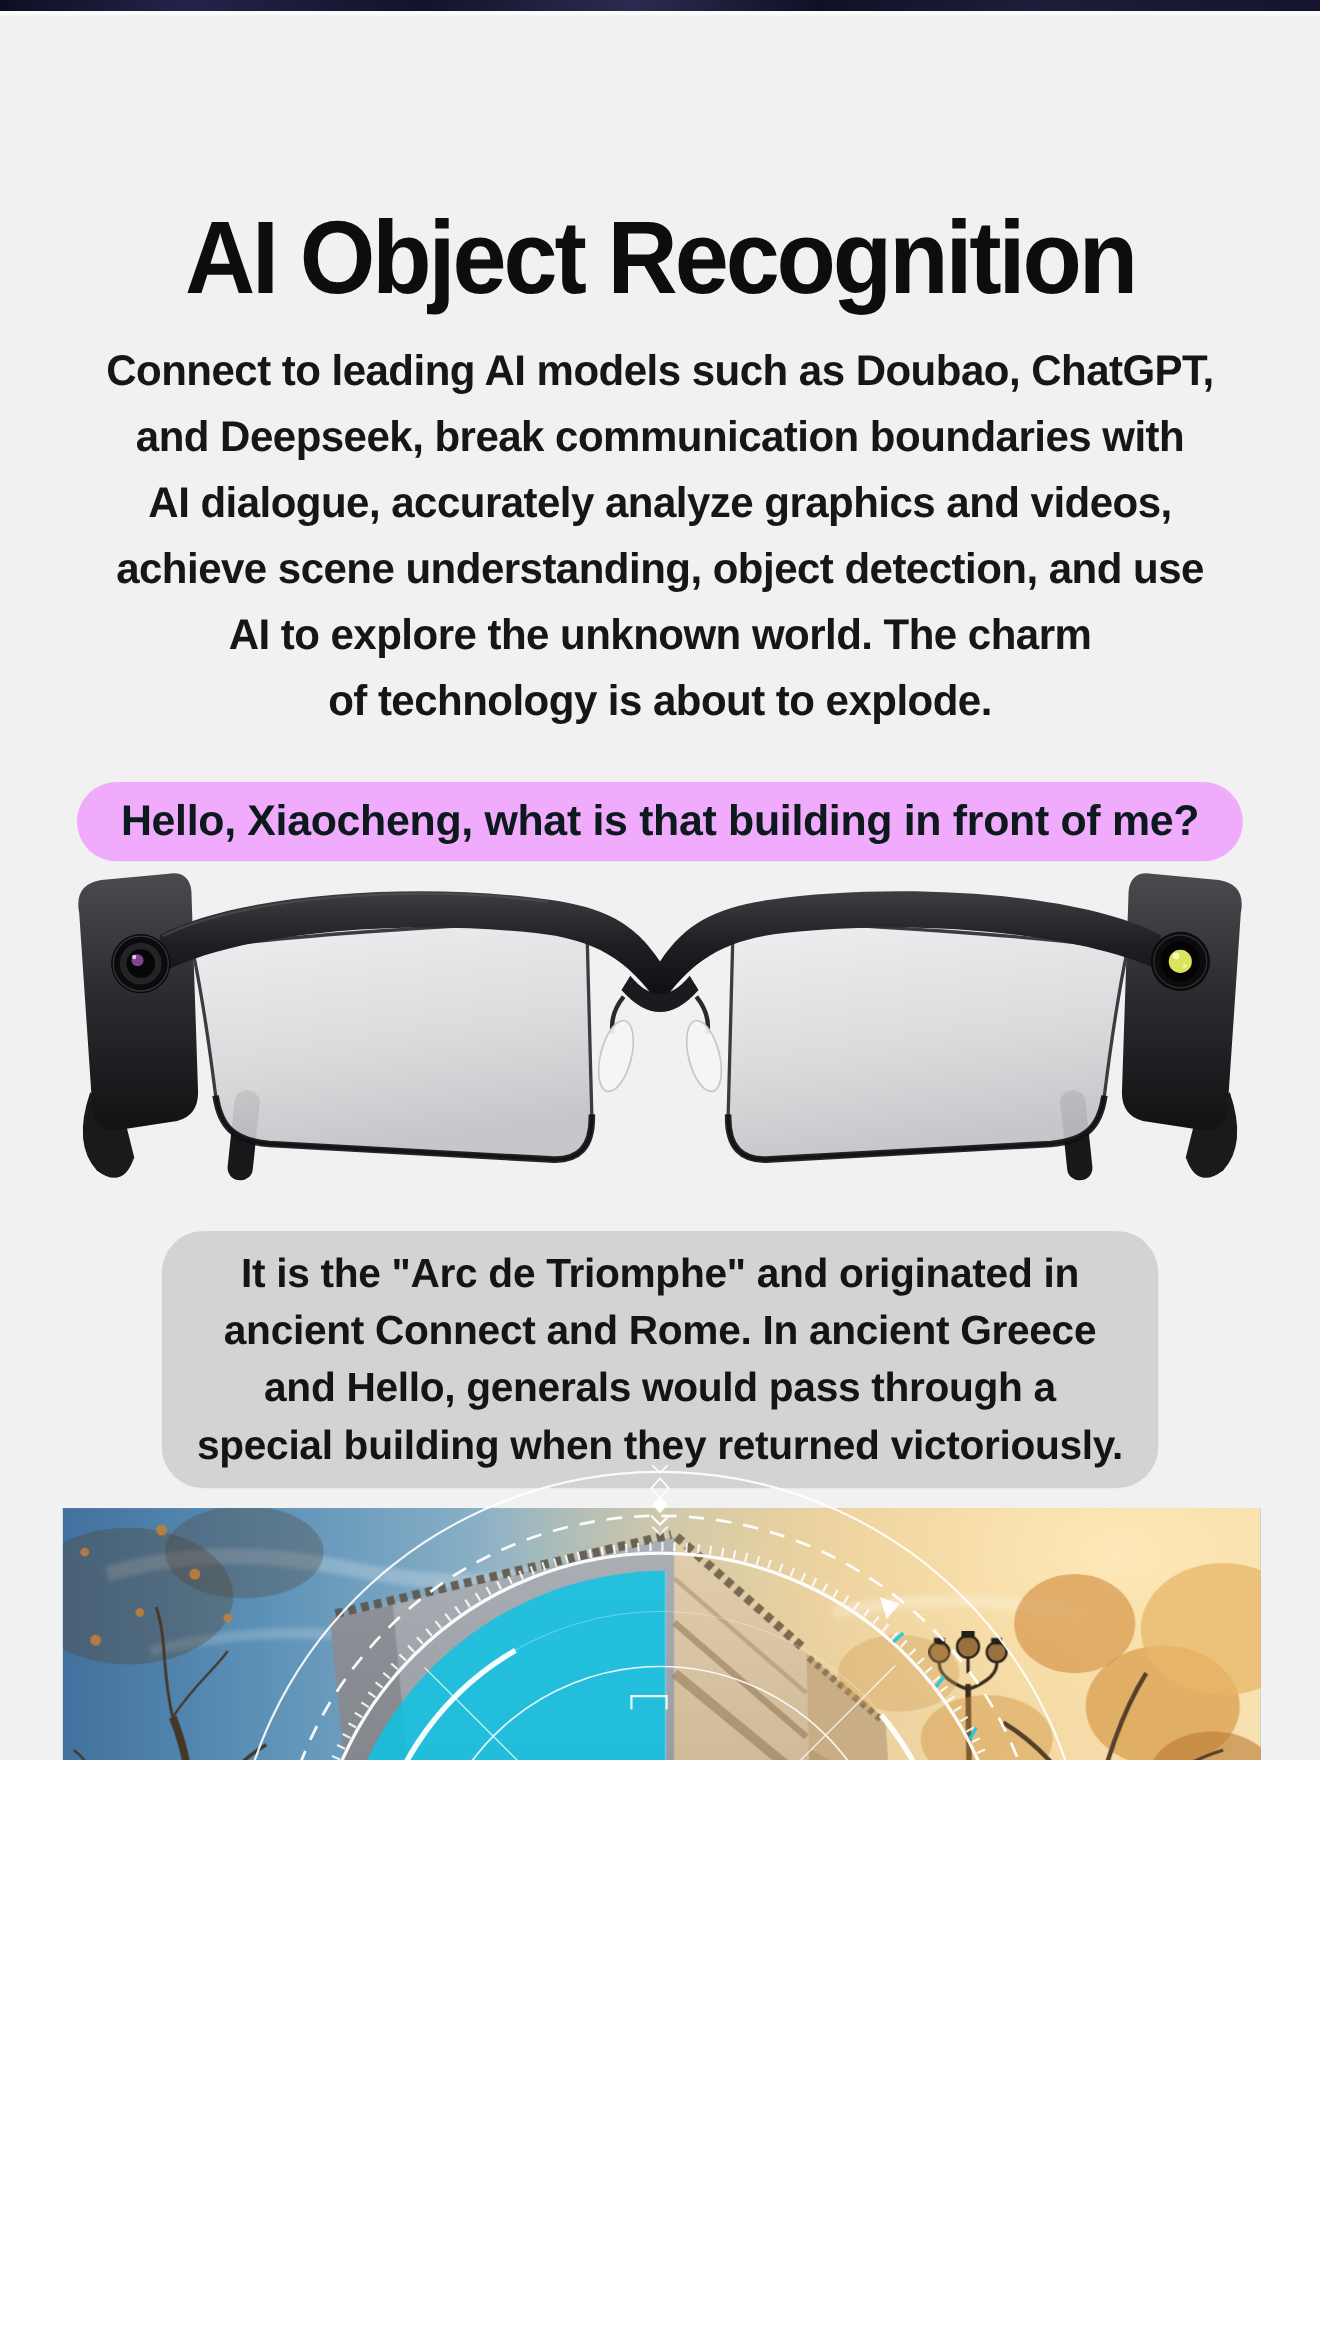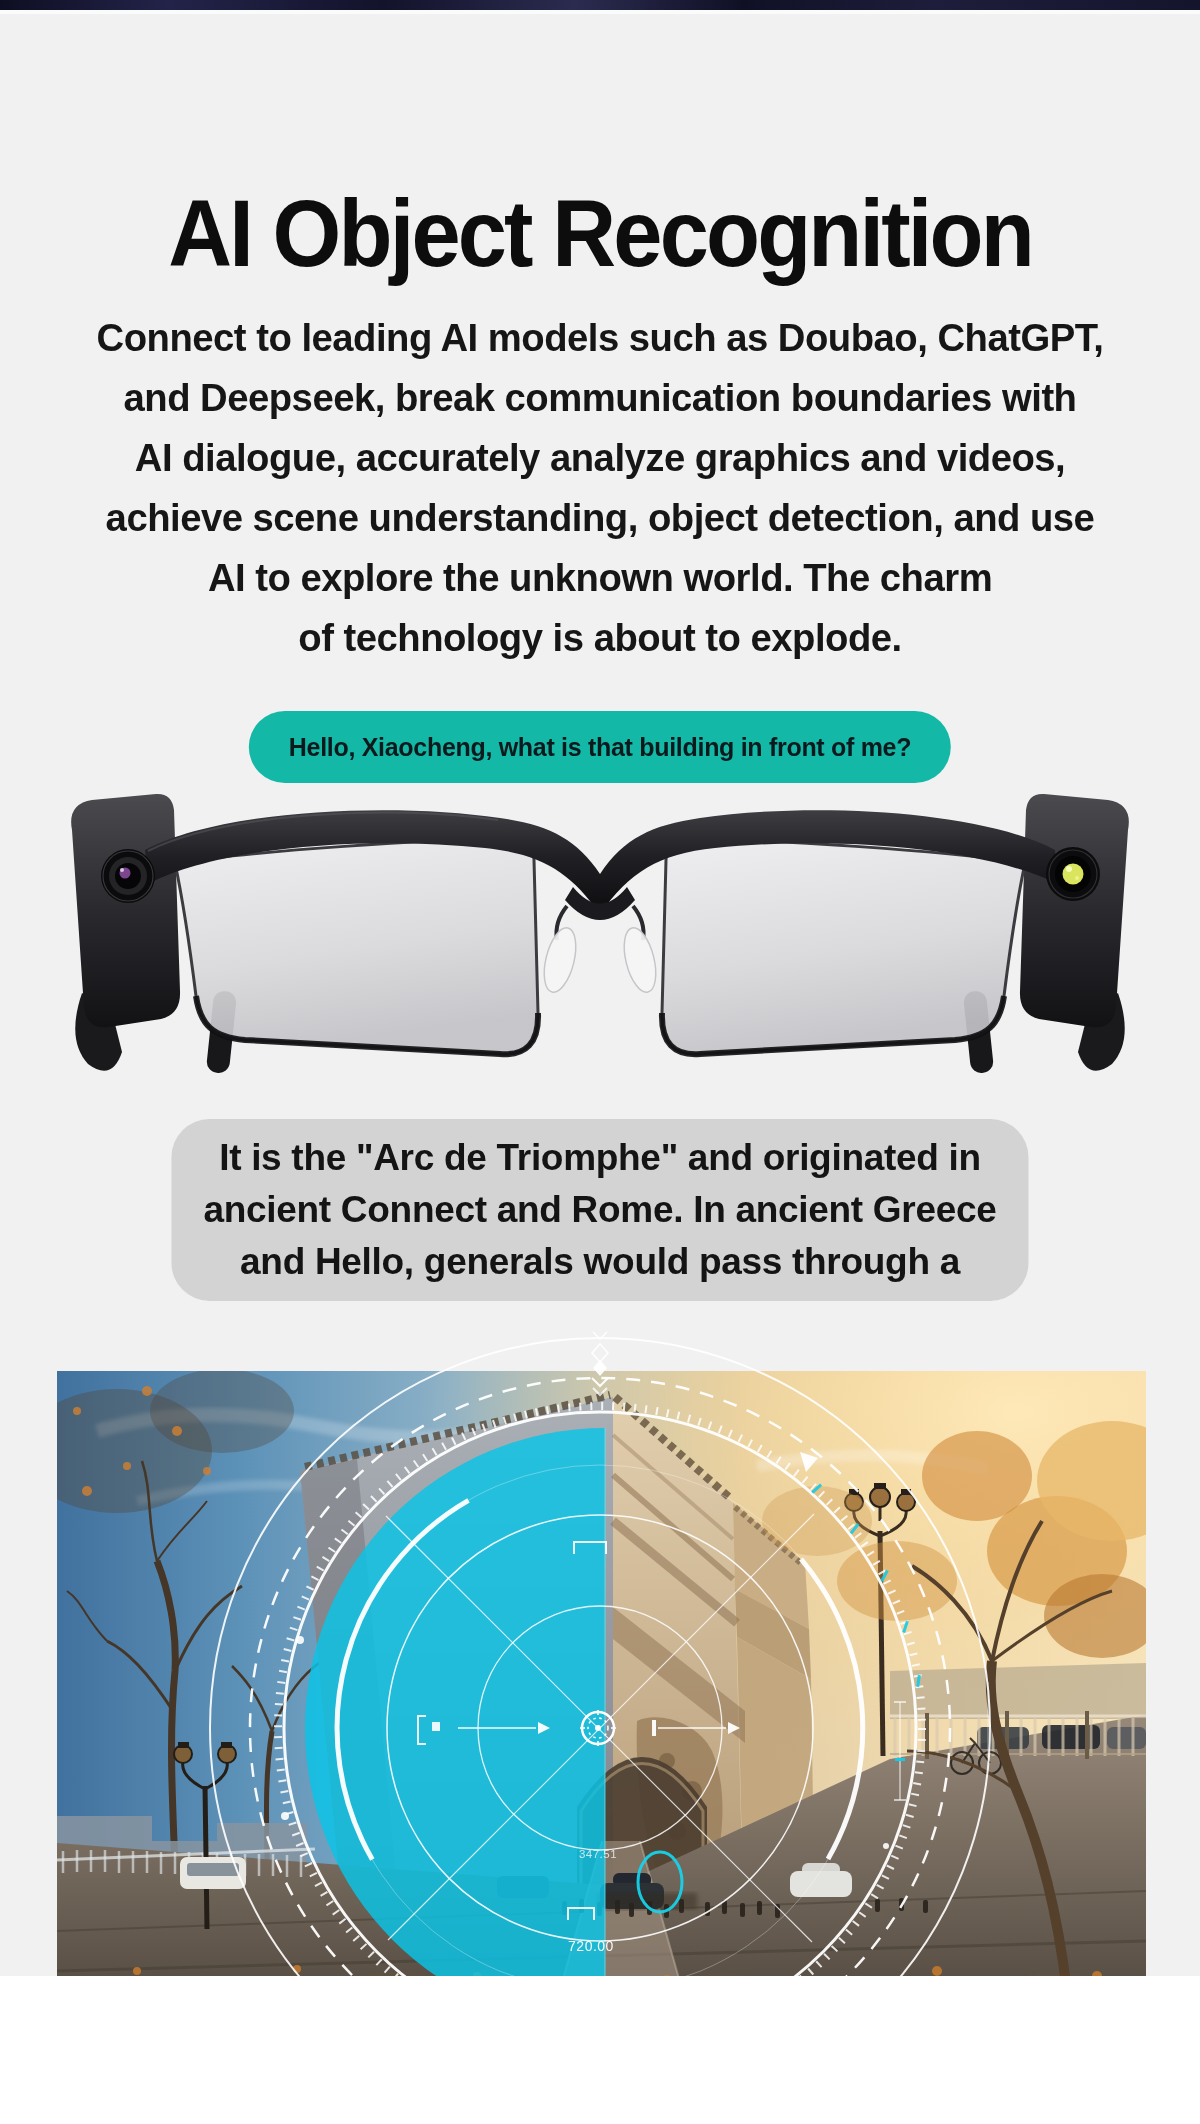--- a/index.html
+++ b/index.html
@@ -1,29 +1,29 @@
 <!DOCTYPE html>
 <html><head>
 <meta charset="utf-8">
 <style>
   html,body{margin:0;padding:0;background:#ffffff;}
-  .page{position:relative;width:1200px;height:1976px;background:#f1f1f2;overflow:hidden;
+  .page{position:relative;width:1200px;height:1600px;background:#f1f1f2;overflow:hidden;
         font-family:"Liberation Sans",sans-serif;color:#111;}
   .top-bar{position:absolute;left:0;top:0;width:1200px;height:10px;
         background:linear-gradient(90deg,#0e0e22,#23234a 14%,#13132b 32%,#2b2b50 48%,#101025 62%,#1e1e3c 78%,#14142c 100%);}
   .top-bar-glow{position:absolute;left:0;top:10px;width:1200px;height:4px;background:#fafbfb;}
   .title{position:absolute;left:0;right:0;top:178px;margin:0;text-align:center;
         font-size:94px;line-height:112px;font-weight:700;letter-spacing:-3px;color:#0d0d0d;
         transform:scaleX(.94);transform-origin:50% 50%;}
   .desc{position:absolute;left:0;right:0;top:308px;text-align:center;
         font-size:39px;line-height:60px;font-weight:600;letter-spacing:-.5px;color:#161616;
         transform:scaleX(.98);transform-origin:50% 50%;}
   .bubble-q{position:absolute;left:50%;top:711px;transform:translateX(-50%);
         height:72px;line-height:72px;padding:0 40px;border-radius:36px;
-        background:#14b8a6;font-size:25px;font-weight:600;letter-spacing:-.3px;color:#0c1a1d;white-space:nowrap;}
+        background:#f0abfc;font-size:39px;font-weight:600;letter-spacing:-.3px;color:#0c1a1d;white-space:nowrap;}
   .glasses{position:absolute;left:60px;top:788px;width:1080px;height:302px;}
   .bubble-a{position:absolute;left:50%;top:1119px;transform:translateX(-50%);
         padding:13px 32px;border-radius:38px;background:#d3d3d4;text-align:center;
         font-size:37px;line-height:52px;font-weight:600;letter-spacing:-.3px;color:#141414;white-space:nowrap;}
   .photo{position:absolute;left:57px;top:1371px;width:1089px;height:689px;overflow:hidden;background:#9db3c2;}
   .photo svg{display:block;width:100%;height:100%;}
   .hud{position:absolute;left:0;top:1330px;width:1200px;height:794px;pointer-events:none;}
 </style>
 </head>
 <body>
@@ -108,20 +108,21 @@
         <circle cx="1009" cy="81" r="3" fill="#f6ffc0" opacity=".95"></circle>
         <circle cx="1017" cy="90" r="2" fill="#eef795" opacity=".8"></circle>
       </g>
     </svg>
   </div>
 
   <div class="bubble-a">
     <div>It is the "Arc de Triomphe" and originated in</div>
     <div>ancient Connect and Rome. In ancient Greece</div>
     <div>and Hello, generals would pass through a</div>
+    <div>special building when they returned victoriously.</div>
   </div>
 
   <div class="photo">
     <svg viewBox="0 0 1089 689" preserveAspectRatio="none">
       <defs>
         <linearGradient id="sky" x1="0" y1="0" x2="1" y2="0">
           <stop offset="0" stop-color="#41719e"></stop>
             <stop offset=".17" stop-color="#5d92b8"></stop>
           <stop offset=".36" stop-color="#8cb1c7"></stop>
             <stop offset=".5" stop-color="#bfc2b4"></stop>

